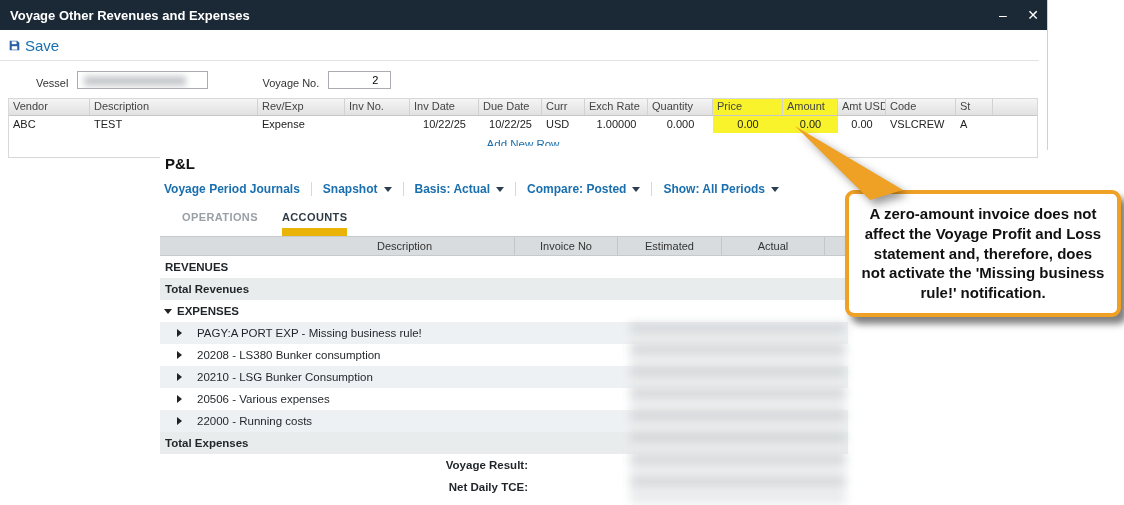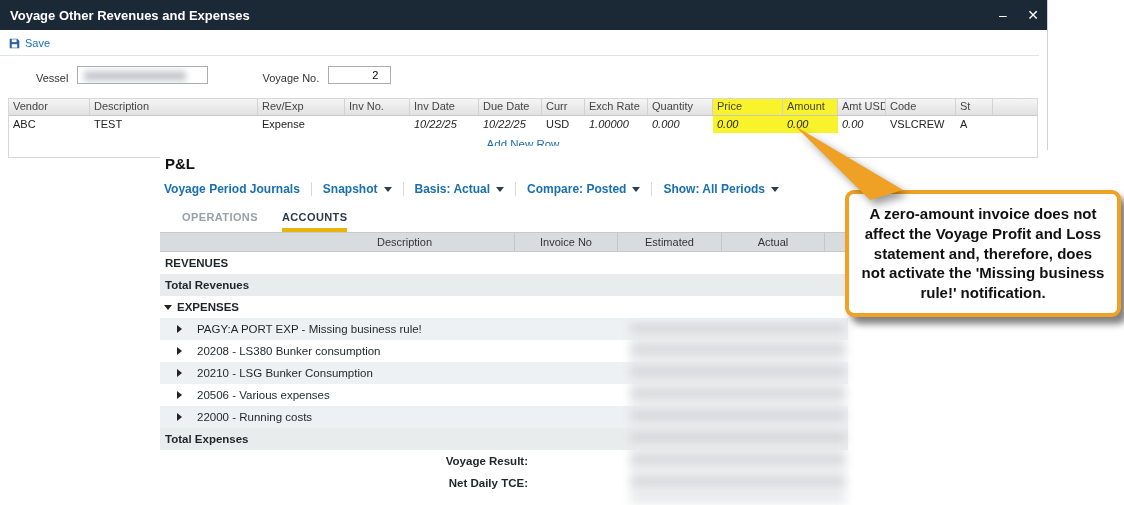--- a/index.html
+++ b/index.html
@@ -16,62 +16,62 @@
   }
   .titlebar .title { flex:1; font-size:13px; font-weight:bold; padding-left:10px; }
   .win-btn { color:#fff; font-size:14px; width:30px; text-align:center; cursor:default; }
   .win-edge { position:absolute; left:1047px; top:0; width:1px; height:150px; background:#ccd1d5; }
 
   
   .toolbar {
     display:flex; align-items:center; gap:5px;
     padding:7px 0 6px 9px; border-bottom:1px solid #e3e3e3; width:1039px;
   }
-  .save-label { color:var(--link-blue,#1e5fa8); font-size:11px; }
+  .save-label { color:var(--link-blue,#1e5fa8); font-size:15px; }
 
   
   .form-row { display:flex; align-items:flex-end; margin:10px 0 0 36px; font-size:11px; color:#333; }
   .field { border:1px solid #a9acb0; height:18px; background:#fff; }
   .vessel-field { width:131px; margin-left:9px; position:relative; overflow:hidden; }
   .vessel-blur { position:absolute; left:6px; top:4px; width:102px; height:10px; background:#c6c9cc; filter:blur(3px); }
   .voyage-label { margin-left:54px; }
   .voyage-field { width:63px; margin-left:9px; text-align:right; padding-right:12px; font-size:11px;
                   font-family:"Liberation Sans", sans-serif; outline:none; }
 
   
   .grid { position:absolute; left:8px; top:98px; width:1030px; border:1px solid #d8d8d8; background:#fff; }
   .grid-header {
     display:flex; height:17px; background:linear-gradient(#f5f5f5,#e1e1e1);
     border-bottom:1px solid #c6c6c6; font-size:11px; color:#444;
   }
   .gh { padding:1px 4px; border-right:1px solid #d2d2d2; white-space:nowrap; overflow:hidden; }
   .grid-row { display:flex; height:17px; font-size:11px; color:#222; align-items:center; }
   .gc { padding:0 4px; white-space:nowrap; overflow:hidden; height:100%; line-height:17px; }
-  .num { text-align:left;font-style:italic; }
+  .num { text-align:center; }
   .w0{width:81px}.w1{width:168px}.w2{width:87px}.w3{width:65px}.w4{width:69px}
   .w5{width:63px}.w6{width:43px}.w7{width:63px}.w8{width:65px}.w9{width:70px}
   .w10{width:55px}.w11{width:48px}.w12{width:70px}.w13{width:37px}
   .wf{flex:1; border-right:none}
   .hl { background:var(--highlight-yellow,#f8f32b); }
   .add-row { text-align:center; padding:5px 0 7px; font-size:11.5px; }
   .add-row a { color:var(--link-blue,#1a72b5); text-decoration:none; cursor:pointer; }
 
   
   .pnl { position:absolute; left:160px; top:146px; width:688px; height:359px; background:#fff; }
   .pnl-title { font-size:15px; font-weight:bold; color:#111; padding:9px 0 0 5px; }
   .pnl-menu { display:flex; align-items:center; margin-top:10px; font-size:12px; font-weight:bold;
               color:var(--link-blue,#1a6aad); }
   .menu-item { padding:0 11px; border-right:1px solid #d8d8d8; display:flex; align-items:center; gap:6px; cursor:pointer; }
   .menu-item:first-child { padding-left:4px; }
   .menu-item:last-child { border-right:none; }
   .caret { width:0; height:0; border-left:4px solid transparent; border-right:4px solid transparent;
            border-top:5px solid #2c3e50; }
   .pnl-tabs { display:flex; gap:24px; margin:15px 0 0 22px; font-size:11px; font-weight:bold; letter-spacing:.4px; }
   .tab { color:#98a0a7; padding-bottom:5px; cursor:pointer; }
-  .tab.active { color:#2e3b47; border-bottom:4px solid #eab308; }
+  .tab.active { color:#2e3b47; border-bottom:8px solid #eab308; }
 
   .pnl-head { display:flex; height:20px; background:#d9dcdf; border-top:1px solid #c7cacd;
               border-bottom:1px solid #c7cacd; font-size:11px; color:#333; }
   .ph { border-right:1px solid #c4c7ca; height:100%; display:flex; align-items:center; justify-content:center; }
   .ph-desc { width:355px; padding-left:135px; }
   .ph-inv { width:103px; } .ph-est { width:104px; } .ph-act { width:103px; }
   .ph-fill { flex:1; border-right:none; }
 
   .prow { height:22px; display:flex; align-items:center; font-size:11.5px; color:#1f2428; }
   .prow.bold { font-weight:bold; }

